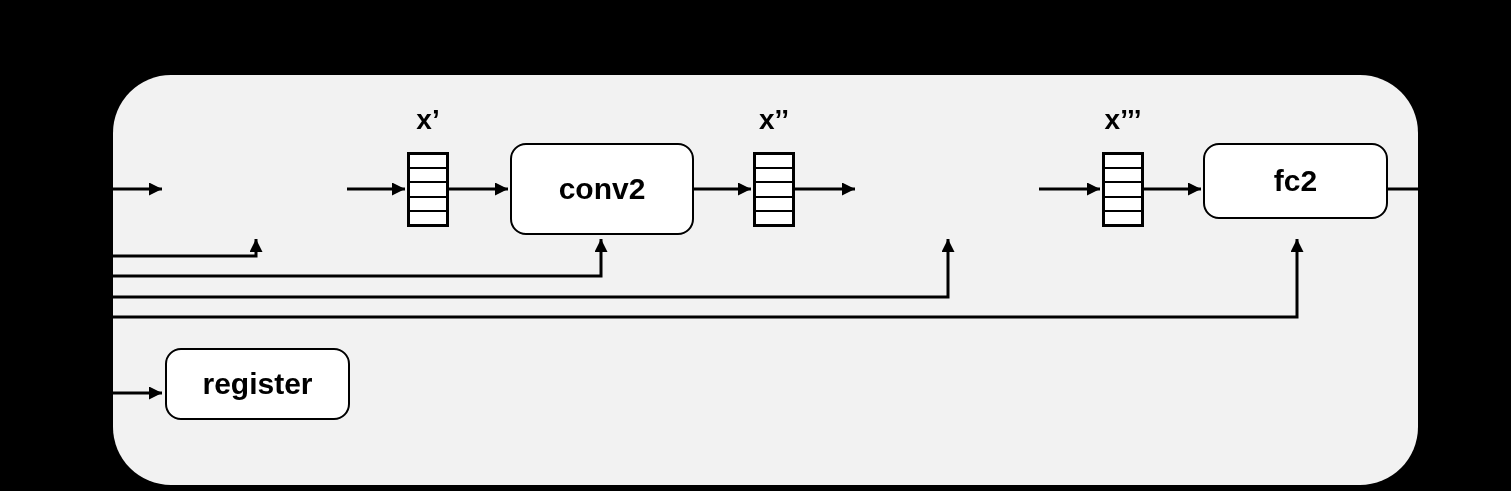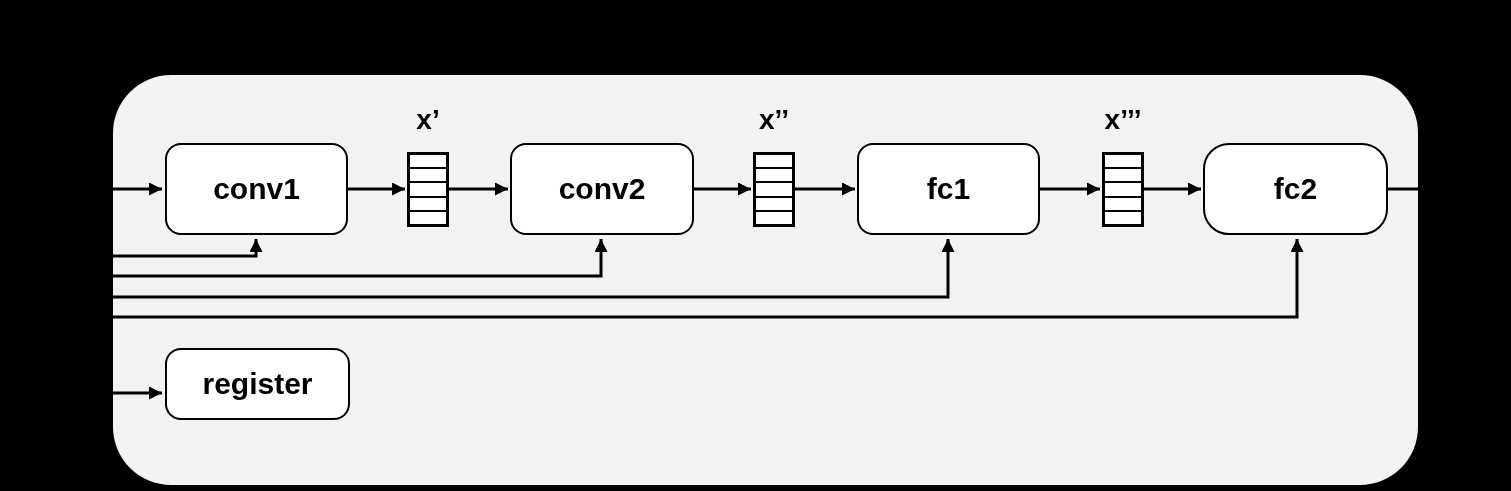--- a/index.html
+++ b/index.html
@@ -40,21 +40,21 @@
     display: flex;
     align-items: center;
     justify-content: center;
     font-weight: bold;
     font-size: 30px;
     color: #000000;
   }
   .node-conv1    { left: 165px;  top: 143px; width: 183px; height: 92px; }
   .node-conv2    { left: 510px;  top: 143px; width: 184px; height: 92px; }
   .node-fc1      { left: 857px;  top: 143px; width: 183px; height: 92px; }
-  .node-fc2      { left: 1203px; top: 143px; width: 185px; height: 92px; border-radius: 26px; }
+  .node-fc2      { left: 1203px; top: 143px; width: 185px; height: 76px; }
   .node-register { left: 165px;  top: 348px; width: 185px; height: 72px; }
   .buffer {
     position: absolute;
     box-sizing: border-box;
     width: 42px;
     height: 75px;
     background: #ffffff;
     border: 3px solid #000000;
     display: flex;
     flex-direction: column;
@@ -105,28 +105,22 @@
 
       <path d="M113,256 L256,256 L256,239" marker-end="url(#ah)"></path>
       <path d="M113,276 L601,276 L601,239" marker-end="url(#ah)"></path>
       <path d="M113,297 L948,297 L948,239" marker-end="url(#ah)"></path>
       <path d="M113,317 L1297,317 L1297,239" marker-end="url(#ah)"></path>
 
       <path d="M113,393 L162,393" marker-end="url(#ah)"></path>
     </g>
   </svg>
 
-  <div class="node node-conv1">
-    <span>conv1</span>
-  </div>
   <div class="node node-conv2">
     <span>conv2</span>
-  </div>
-  <div class="node node-fc1">
-    <span>fc1</span>
   </div>
   <div class="node node-fc2">
     <span>fc2</span>
   </div>
   <div class="node node-register">
     <span>register</span>
   </div>
 
   <div class="buffer buffer-x1">
     <div class="cell"></div>

